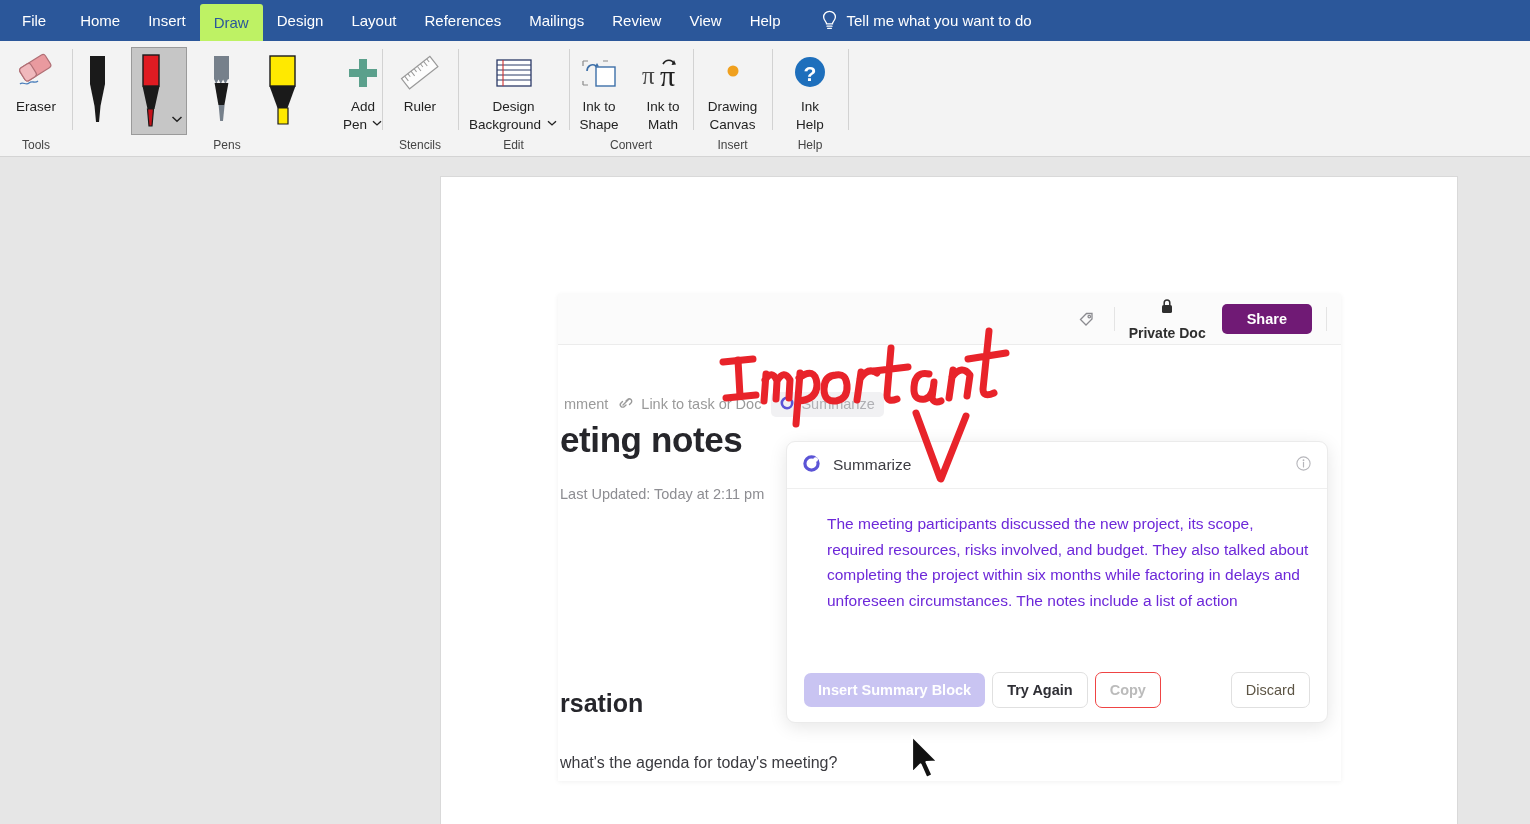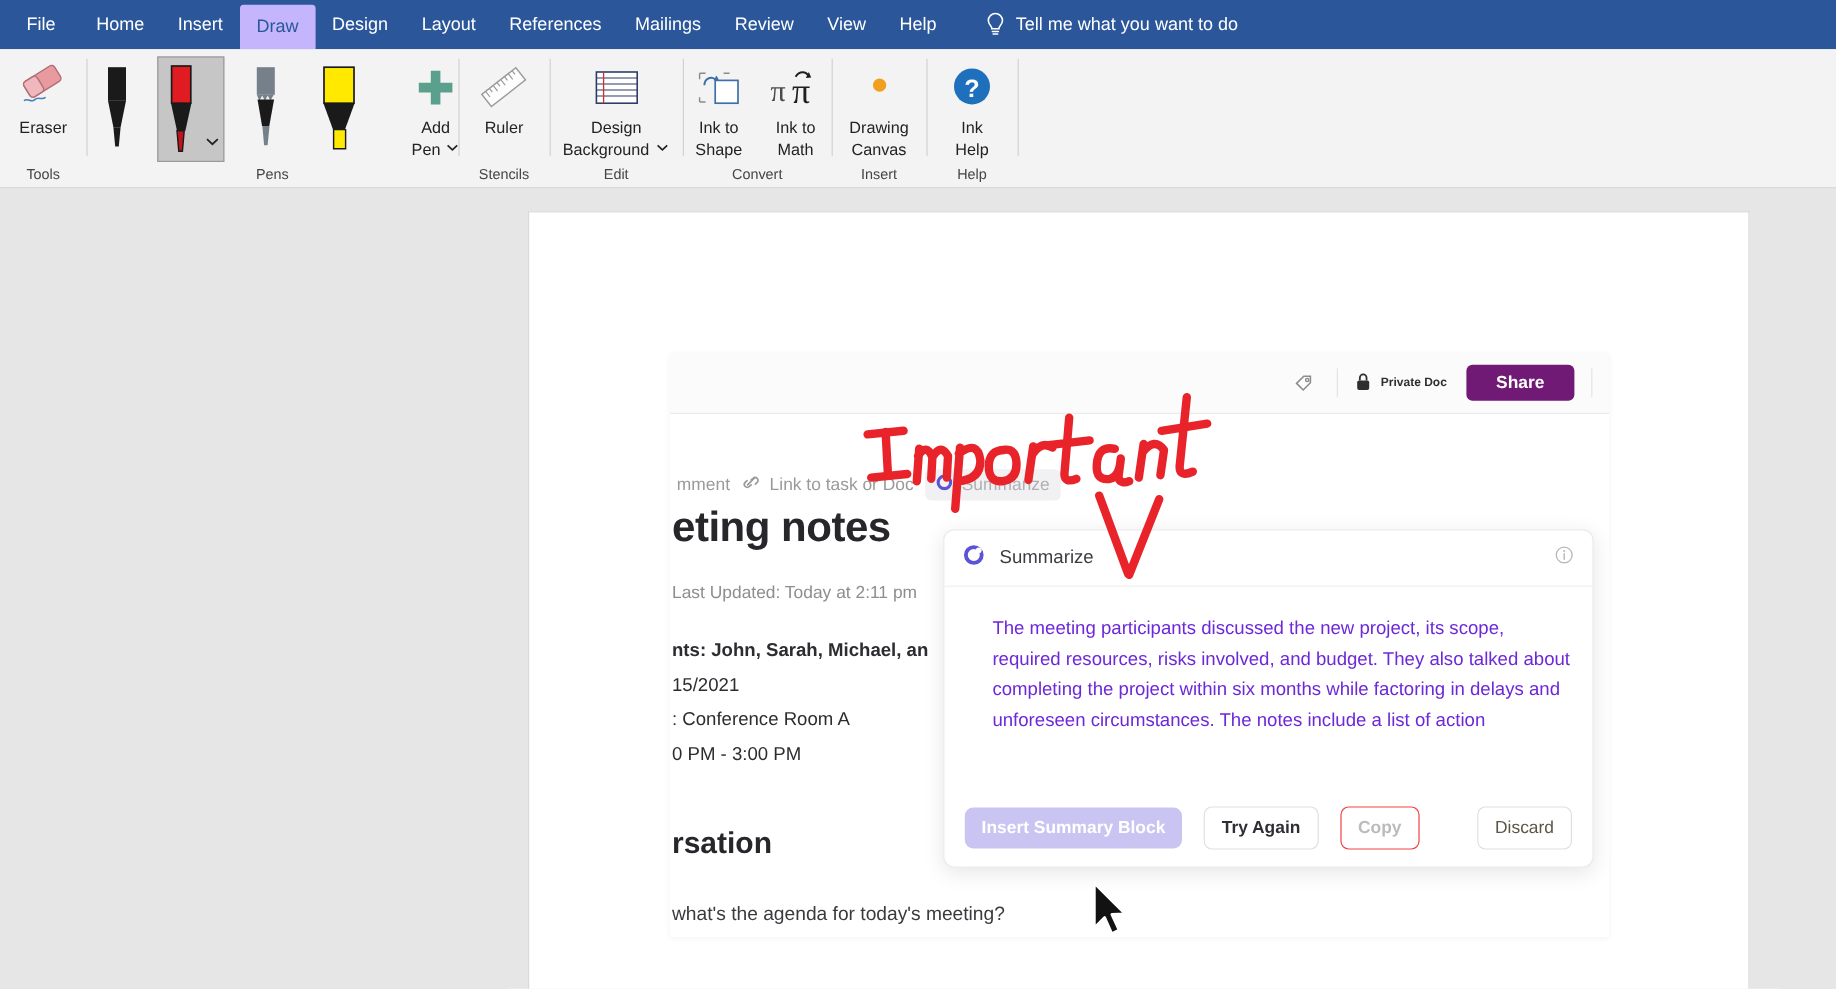--- a/index.html
+++ b/index.html
@@ -13,21 +13,21 @@
   .ribbon-tabs{
     position:absolute;left:0;top:0;width:1530px;height:41px;
     background:#2b579a;display:flex;align-items:flex-end;
   }
   .tab{
     height:41px;line-height:41px;padding:0 14px;color:#ffffff;
     font-size:15px;white-space:nowrap;cursor:default;
   }
   .tab.first{padding-left:22px;padding-right:20px;}
   .tab.active{
-    background:#c4b5fd;color:#2b579a;border-radius:3px 3px 0 0;
+    background:#bef264;color:#2b579a;border-radius:3px 3px 0 0;
     height:37px;line-height:37px;margin-bottom:0px;
   }
   .tellme{
     display:flex;align-items:center;gap:9px;margin-left:26px;
     color:#ffffff;font-size:15px;height:41px;
   }
   .bulb{display:block;}
 
   
   .ribbon{
@@ -75,21 +75,21 @@
     position:absolute;left:117px;top:117px;width:783px;height:487px;
     background:#ffffff;overflow:hidden;
     box-shadow:0 1px 5px rgba(0,0,0,.06);
   }
   .embed-top{
     position:absolute;left:0;top:0;width:783px;height:50px;background:#fbfbfb;
     border-bottom:1px solid #ececec;display:flex;align-items:center;justify-content:flex-end;
   }
   .tag-ico{width:26px;height:26px;border-radius:50%;display:flex;align-items:center;justify-content:center;}
   .vdiv{width:1px;height:24px;background:#e4e4e4;margin:0 14px;}
-  .privdoc{display:flex;align-items:center;gap:8px;font-size:10px;color:#2f2f2f;font-weight:bold;}
+  .privdoc{display:flex;align-items:center;gap:8px;font-size:14px;color:#2f2f2f;font-weight:bold;flex-direction:column;}
   .share{
     background:#701a75;color:#ffffff;font-size:14.5px;font-weight:bold;
     padding:7px 25px;border-radius:5px;margin-left:16px;
   }
   .embed-toolbar{
     position:absolute;left:0;top:95px;width:783px;height:30px;
     display:flex;align-items:center;color:#9a9a9a;font-size:14.5px;gap:10px;
     padding-left:6px;box-sizing:border-box;text-align:center;
   }
   .tb-item{display:flex;align-items:center;gap:7px;white-space:nowrap;}
@@ -124,21 +124,21 @@
     height:47px;display:flex;align-items:center;padding:0 15px;
     border-bottom:1px solid #efefef;box-sizing:border-box;
   }
   .pop-title{font-size:15.5px;color:#3c3c42;margin-left:12px;}
   .pop-info{margin-left:auto;}
   .pop-body{
     padding:22px 18px 0 40px;font-size:15.5px;line-height:25.5px;color:#6d28d9;
   }
   .pop-acts{
     position:absolute;left:0;bottom:14px;width:540px;display:flex;align-items:center;
-    padding:0 17px;box-sizing:border-box;gap:18px;
+    padding:0 17px;box-sizing:border-box;gap:7px;
   }
   .abtn{font-size:14.5px;padding:9px 14px;border-radius:7px;white-space:nowrap;}
   .abtn.primary{background:#c9c4f2;color:#ffffff;font-weight:bold;}
   .abtn.ghost{background:#ffffff;border:1px solid #e0e0e0;color:#2f2f35;font-weight:bold;}
   .abtn.muted{background:#ffffff;border:1px solid #ef4444;color:#bbbbbb;font-weight:bold;}
   .abtn.discard{background:#ffffff;border:1px solid #e0e0e0;color:#5d5545;font-weight:normal;margin-left:auto;}
 
   
   .ink{position:absolute;left:440px;top:176px;width:1016px;height:648px;pointer-events:none;}
 
@@ -404,26 +404,20 @@
             <circle cx="7" cy="7" r="5.2" fill="none" stroke="#5b54d6" stroke-width="2.6"></circle>
           </svg>
         </span>
         <span>Summarize</span>
       </span>
     </div>
 
     <div class="doc-title">eting notes</div>
     <div class="doc-sub">Last Updated: Today at 2:11 pm</div>
 
-    <div class="doc-meta">
-      <div><b>nts: John, Sarah, Michael, an</b></div>
-      <div>15/2021</div>
-      <div>: Conference Room A</div>
-      <div>0 PM - 3:00 PM</div>
-    </div>
 
     <div class="doc-h2">rsation</div>
     <div class="doc-q">what's the agenda for today's meeting?</div>
 
     <div class="pop">
       <div class="pop-head">
         <span>
           <svg width="19" height="19" viewBox="0 0 19 19">
             <circle cx="9.5" cy="9.5" r="6.6" fill="none" stroke="#5b54d6" stroke-width="3.2"></circle>
             <circle cx="13.6" cy="5.6" r="2.4" fill="#ffffff"></circle>

